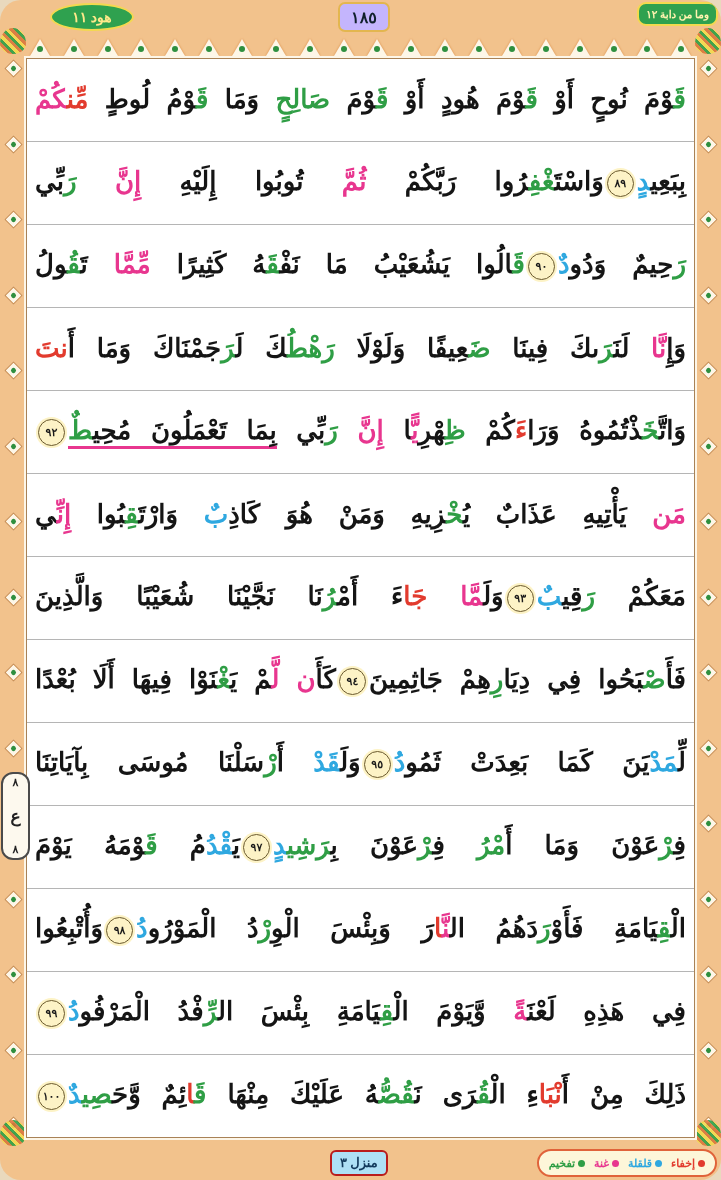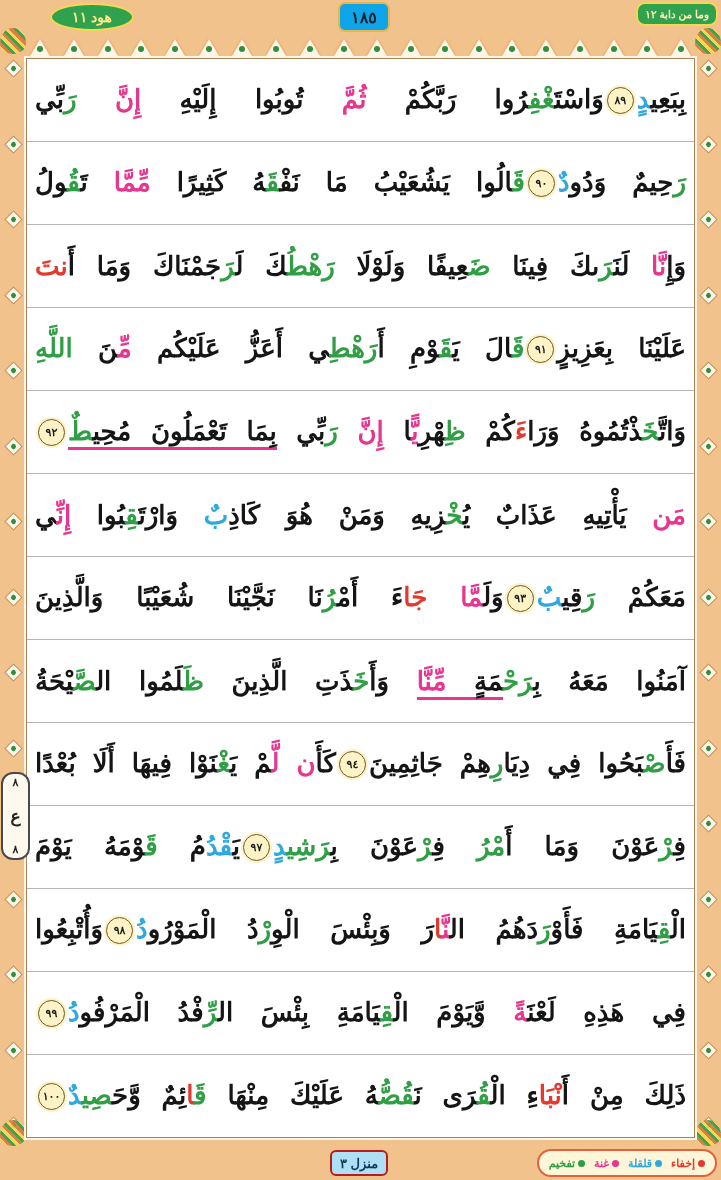--- a/index.html
+++ b/index.html
@@ -1,18 +1,18 @@
 <!DOCTYPE html>
 <html lang="ar" dir="rtl"><head>
 <meta charset="utf-8">
 <style>
   html,body{margin:0;padding:0;background:#e9d9bd;}
   .page{position:relative;width:721px;height:1180px;margin:0 auto;
         background:#f2c28c;overflow:hidden;
-        font-family:Liberation Sans, sans-serif;}
+        font-family:Liberation Serif, serif;border-radius:21px;}
   
   .corner{position:absolute;width:26px;height:26px;z-index:3;
           background:repeating-linear-gradient(45deg,#2f9e45 0 3px,#f3d94f 3px 6px,#d9773c 6px 9px);
           border-radius:50% 50% 50% 50%/60% 60% 40% 40%;opacity:.9;}
   .c-tl{top:28px;left:0;}.c-tr{top:28px;right:0;}
   .c-bl{bottom:34px;left:0;}.c-br{bottom:34px;right:0;}
   .deco-row{position:absolute;left:30px;right:30px;height:26px;display:flex;
             justify-content:space-between;align-items:flex-end;z-index:2;}
   .deco-top{top:30px;}
   .deco-bottom{bottom:40px;align-items:flex-start;}
@@ -26,21 +26,21 @@
             flex-direction:column;justify-content:space-between;align-items:center;z-index:2;}
   .side-left{left:0;}.side-right{right:0;}
   .dia{width:11px;height:11px;background:#fdf6e8;border:1px solid #c98a4a;
        transform:rotate(45deg);position:relative;}
   .dia::after{content:"";position:absolute;inset:3px;background:#2f8f3f;border-radius:50%;}
   
   .badge{position:absolute;z-index:5;display:flex;align-items:center;justify-content:center;
          font-weight:bold;white-space:nowrap;}
   .surah-badge{left:50px;top:3px;width:80px;height:24px;background:#2fa14f;
                border:2px solid #f3d94f;border-radius:50%;color:#ffe98a;font-size:14px;}
-  .page-badge{left:338px;top:2px;width:48px;height:26px;background:#0ea5e9;
+  .page-badge{left:338px;top:2px;width:48px;height:26px;background:#c4b5fd;
               border:2px solid #e3b64f;border-radius:7px;color:#10202c;font-size:16px;}
   .juz-badge{right:3px;top:2px;height:20px;background:#2fa14f;border:2px solid #f3d94f;
              border-radius:9px;color:#fff3b0;font-size:10.5px;padding:0 7px;}
   
   .manzil-badge{left:330px;bottom:4px;height:22px;background:#aee0f5;border:2px solid #b91c1c;
                 border-radius:6px;color:#123a5c;font-size:13px;padding:0 8px;}
   .legend{position:absolute;right:4px;bottom:3px;z-index:5;height:24px;
           background:#fdf6d9;border:2px solid #e0633a;border-radius:14px;
           display:flex;align-items:center;gap:9px;padding:0 10px;direction:rtl;}
   .lg-item{display:flex;align-items:center;gap:3px;font-size:11px;font-weight:bold;}
@@ -160,45 +160,45 @@
   <div class="badge juz-badge">وما من دابة ١٢</div>
 
   <div class="ruku">
     <span>٨</span>
     <span class="ain">ع</span>
     <span>٨</span>
   </div>
 
   <div class="inner" id="text-area">
       <div class="line">
+        <div class="ltxt"><span class="cg">قَ</span><span>وْمَ نُوحٍ أَوْ </span><span class="cg">قَ</span><span>وْمَ هُودٍ أَوْ </span><span class="cg">قَ</span><span>وْمَ </span><span class="cg">صَالِحٍ</span><span> وَمَا </span><span class="cg">قَ</span><span>وْمُ لُوطٍ </span><span class="cr">مِّن</span><span class="cp">كُمْ</span></div>
+      </div>
+      <div class="line">
         <div class="ltxt"><span>بِبَعِي</span><span class="cb">دٍ</span><span class="ayah">٨٩</span><span>وَاسْتَ</span><span class="cg">غْفِ</span><span>رُوا رَبَّكُمْ </span><span class="cp">ثُمَّ</span><span> تُوبُوا إِلَيْهِ </span><span class="cp">إِنَّ</span><span> </span><span class="cg">رَ</span><span>بِّي</span></div>
       </div>
       <div class="line">
         <div class="ltxt"><span class="cg">رَ</span><span>حِيمٌ وَدُو</span><span class="cb">دٌ</span><span class="ayah">٩٠</span><span class="cg">قَ</span><span>الُوا يَشُعَيْبُ مَا نَفْ</span><span class="cg">قَ</span><span>هُ كَثِيرًا </span><span class="cp">مِّمَّا</span><span> تَ</span><span class="cg">قُ</span><span>ولُ</span></div>
       </div>
       <div class="line">
         <div class="ltxt"><span>وَإِ</span><span class="cp">نَّا</span><span> لَنَ</span><span class="cg">رَ</span><span>ىكَ فِينَا </span><span class="cg">ضَ</span><span>عِيفًا وَلَوْلَا </span><span class="cg">رَهْطُ</span><span>كَ لَ</span><span class="cg">رَ</span><span>جَمْنَاكَ وَمَا أَ</span><span class="cr">نتَ</span></div>
       </div>
       <div class="line">
-        <div class="ltxt"><span>عَلَيْنَا بِعَزِيزٍ</span><span class="ayah">٩١</span><span class="cg">قَ</span><span>الَ يَ</span><span class="cg">قَ</span><span>وْمِ أَ</span><span class="cg">رَهْطِ</span><span>ي أَعَزُّ عَلَيْكُم </span><span class="cp">مِّ</span><span>نَ </span><span class="cg">اللَّهِ</span></div>
-      </div>
-      <div class="line">
         <div class="ltxt"><span>وَاتَّ</span><span class="cg">خَ</span><span>ذْتُمُوهُ وَرَا</span><span class="cr">ءَ</span><span>كُمْ </span><span class="cg">ظِ</span><span>هْرِ</span><span class="cp">يًّ</span><span>ا </span><span class="cp">إِنَّ</span><span> </span><span class="cg">رَ</span><span>بِّي </span><span class="u">بِمَا تَعْمَلُونَ مُحِي</span><span class="cg u">طٌ</span><span class="ayah">٩٢</span></div>
       </div>
       <div class="line">
         <div class="ltxt"><span class="cp">مَن</span><span> يَأْتِيهِ عَذَابٌ يُ</span><span class="cg">خْ</span><span>زِيهِ وَمَنْ هُوَ كَاذِ</span><span class="cb">بٌ</span><span> وَارْتَ</span><span class="cg">قِ</span><span>بُوا </span><span class="cp">إِنِّ</span><span>ي</span></div>
       </div>
       <div class="line">
         <div class="ltxt"><span>مَعَكُمْ </span><span class="cg">رَ</span><span>قِي</span><span class="cb">بٌ</span><span class="ayah">٩٣</span><span>وَلَ</span><span class="cp">مَّا</span><span> </span><span class="cr">جَا</span><span>ءَ أَمْ</span><span class="cg">رُ</span><span>نَا نَجَّيْنَا شُعَيْبًا وَالَّذِينَ</span></div>
       </div>
       <div class="line">
-        <div class="ltxt"><span>آمَنُوا مَعَهُ بِ</span><span class="cg">رَحْ</span><span class="u">مَةٍ </span><span class="cp u">مِّنَّا</span><span> وَأَ</span><span class="cg">خَ</span><span>ذَتِ الَّذِينَ </span><span class="cg">ظَ</span><span>لَمُوا ال</span><span class="cg">صَّ</span><span>يْحَةُ</span></div>
-      </div>
-      <div class="line">
         <div class="ltxt"><span>فَأَ</span><span class="cg">صْ</span><span>بَحُوا فِي دِيَا</span><span class="cg">رِ</span><span>هِمْ جَاثِمِينَ</span><span class="ayah">٩٤</span><span>كَأَ</span><span class="cp">ن لَّ</span><span>مْ يَ</span><span class="cg">غْ</span><span>نَوْا فِيهَا أَلَا بُعْدًا</span></div>
+      </div>
+      <div class="line">
+        <div class="ltxt"><span>لِّ</span><span class="cb">مَدْ</span><span>يَنَ كَمَا بَعِدَتْ ثَمُو</span><span class="cb">دُ</span><span class="ayah">٩٥</span><span>وَلَ</span><span class="cb">قَدْ</span><span> أَ</span><span class="cg">رْ</span><span>سَلْنَا مُوسَى بِآيَاتِنَا</span></div>
       </div>
       <div class="line">
         <div class="ltxt"><span>فِ</span><span class="cg">رْ</span><span>عَوْنَ وَمَا أَ</span><span class="cg">مْرُ</span><span> فِ</span><span class="cg">رْ</span><span>عَوْنَ بِ</span><span class="cg">رَشِي</span><span class="cb">دٍ</span><span class="ayah">٩٧</span><span>يَ</span><span class="cb">قْدُ</span><span>مُ </span><span class="cg">قَ</span><span>وْمَهُ يَوْمَ</span></div>
       </div>
       <div class="line">
         <div class="ltxt"><span>الْ</span><span class="cg">قِ</span><span>يَامَةِ فَأَوْ</span><span class="cg">رَ</span><span>دَهُمُ ال</span><span class="cp">نَّ</span><span class="cr">ا</span><span>رَ وَبِئْسَ الْوِ</span><span class="cg">رْ</span><span>دُ الْمَوْرُو</span><span class="cb">دُ</span><span class="ayah">٩٨</span><span>وَأُتْبِعُوا</span></div>
       </div>
       <div class="line">
         <div class="ltxt"><span>فِي هَذِهِ لَعْنَ</span><span class="cp">ةً</span><span> وَّيَوْمَ الْ</span><span class="cg">قِ</span><span>يَامَةِ بِئْسَ ال</span><span class="cg">رِّ</span><span>فْدُ الْمَرْفُو</span><span class="cb">دُ</span><span class="ayah">٩٩</span></div>
       </div>

